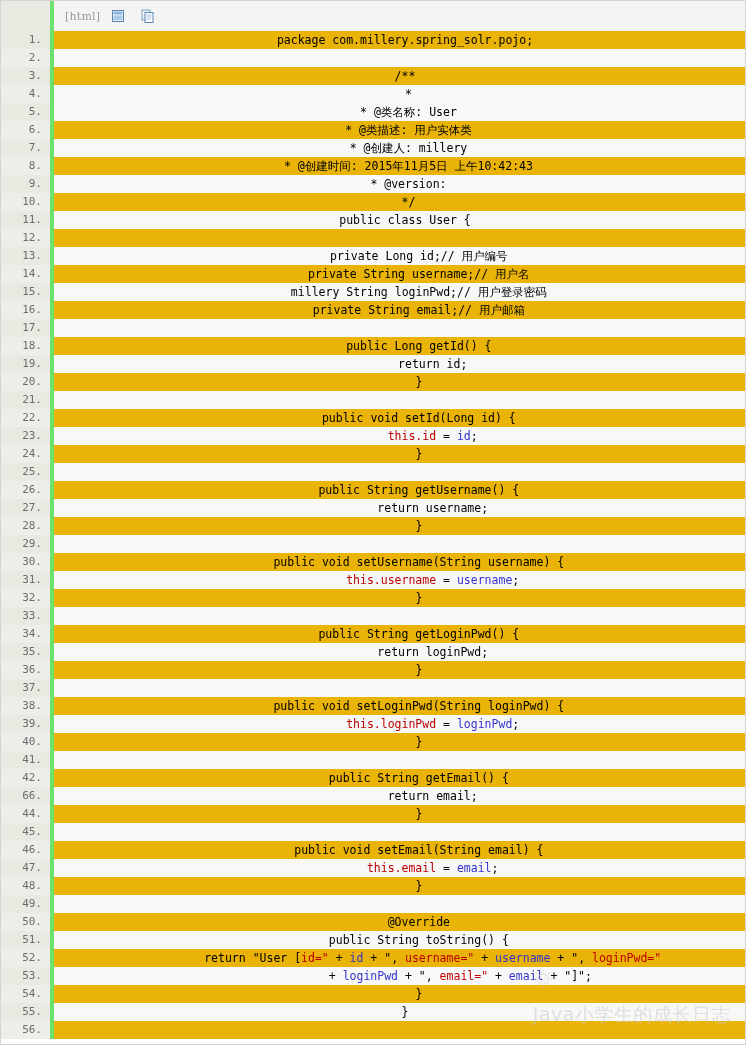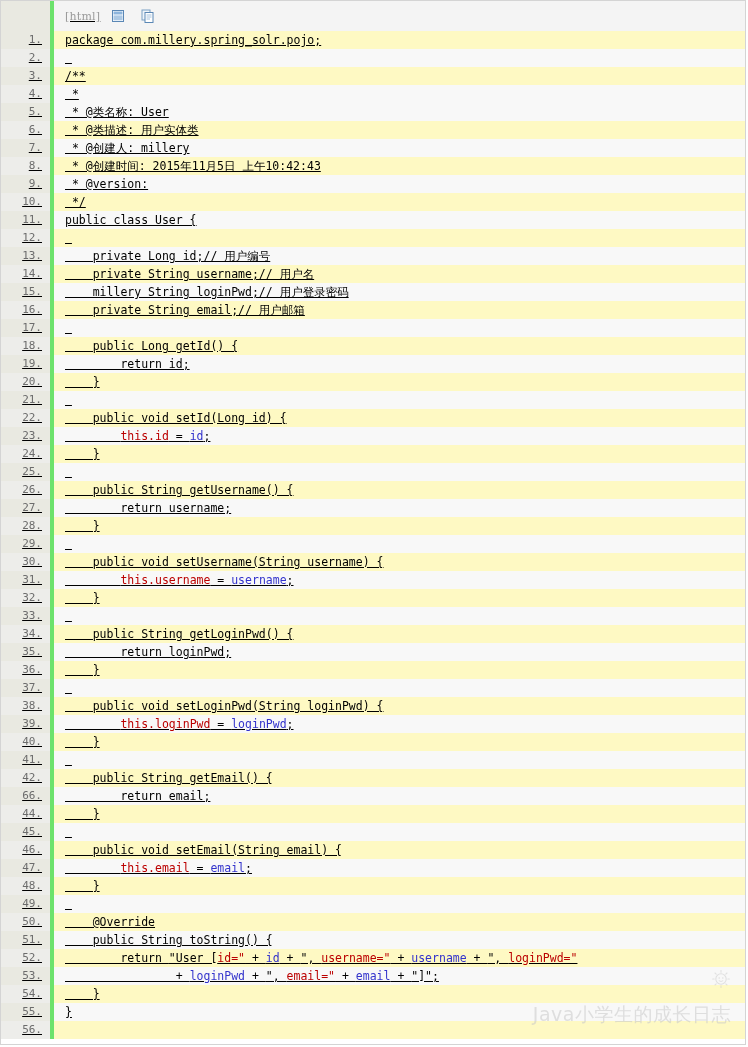--- a/index.html
+++ b/index.html
@@ -15,21 +15,20 @@
   }
 
   .viewer {
     position: relative;
     width: 746px;
     height: 1045px;
     border: 1px solid #d4d4d4;
     background: #ffffff;
     box-sizing: border-box;
     overflow: hidden;
-    text-decoration: underline;
   }
 
   
   .toolbar {
     position: relative;
     height: 30px;
     background: #ffffff;
     display: flex;
     align-items: center;
     box-sizing: border-box;
@@ -84,22 +83,23 @@
     background: #e9e9e1;
     padding: 0;
   }
   .sep {
     width: 4px;
     flex: 0 0 4px;
     background: #6ce26c;
   }
   .lines {
     flex: 1 1 auto;
-    background: #fef9c3;
+    background: #eab308;
     min-width: 0;
+    text-align: center;
   }
 
   .ln, .cl {
     height: 18px;
     line-height: 18px;
     font-family: "DejaVu Sans Mono", monospace;
     font-size: 11.5px;
     white-space: pre;
     box-sizing: border-box;
   }
@@ -121,21 +121,21 @@
   .str { color: #bb0000; }
   .var { color: #3333cc; }
   .com { color: #000000; }
 
   
   .watermark {
     position: absolute;
     right: 14px;
     bottom: 16px;
     display: flex;
-    align-items: flex-end;
+    align-items: flex-start;
     gap: 13px;
     pointer-events: none;
     user-select: none;
     opacity: .55;
     flex-direction: column;
   }
   .wm-text {
     font-family: "DejaVu Sans", sans-serif;
     font-size: 19px;
     color: #c9c9c9;

